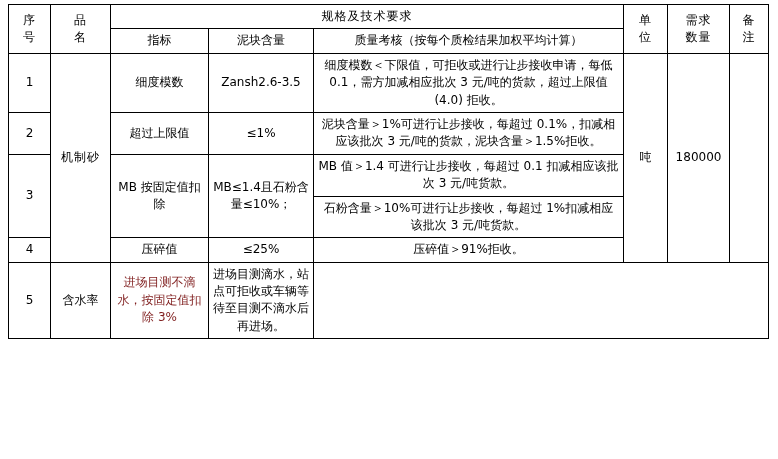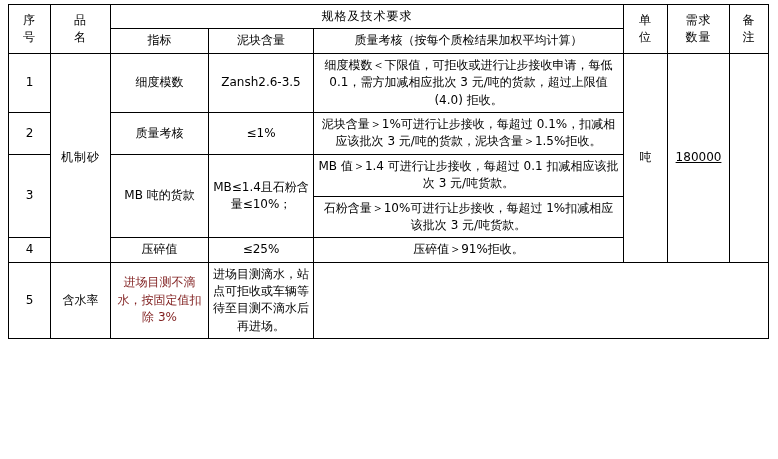--- a/index.html
+++ b/index.html
@@ -58,21 +58,20 @@
   .prod {
     font-size: 13px;
     letter-spacing: 1px;
   }
   .unit {
     font-size: 13px;
   }
   .qty {
     font-size: 13px;
     line-height: 1.4;
-    text-decoration: underline;
   }
   .red {
     color: #7f1d1d;
   }
   .nowrap-narrow {
     word-break: break-all;
   }
   .remark {
     font-size: 13px;
     line-height: 1.3;
@@ -113,28 +112,28 @@
       <td class="cell-center-small">细度模数</td>
       <td class="cell-center-small">Zansh2.6-3.5</td>
       <td class="cell-left">细度模数＜下限值，可拒收或进行让步接收申请，每低 0.1，需方加减相应批次 3 元/吨的货款，超过上限值(4.0) 拒收。</td>
       <td rowspan="5" class="unit">吨</td>
       <td rowspan="5" class="qty nowrap-narrow">180000</td>
       <td rowspan="5" class="remark"></td>
     </tr>
 
     <tr>
       <td class="idx">2</td>
-      <td class="cell-center-small">质量考核</td>
+      <td class="cell-center-small">超过上限值</td>
       <td class="cell-center-small">≤1%</td>
       <td class="cell-left">泥块含量＞1%可进行让步接收，每超过 0.1%，扣减相应该批次 3 元/吨的货款，泥块含量＞1.5%拒收。</td>
     </tr>
 
     <tr>
       <td class="idx" rowspan="2">3</td>
-      <td class="cell-center-small nowrap-narrow" rowspan="2">MB 吨的货款</td>
+      <td class="cell-center-small nowrap-narrow" rowspan="2">MB 按固定值扣除</td>
       <td class="cell-center-small nowrap-narrow" rowspan="2">MB≤1.4且石粉含量≤10%；</td>
       <td class="cell-left">MB 值＞1.4 可进行让步接收，每超过 0.1 扣减相应该批次 3 元/吨货款。</td>
     </tr>
     <tr>
       <td class="cell-left">石粉含量＞10%可进行让步接收，每超过 1%扣减相应该批次 3 元/吨货款。</td>
     </tr>
 
     <tr>
       <td class="idx">4</td>
       <td class="cell-center-small">压碎值</td>

